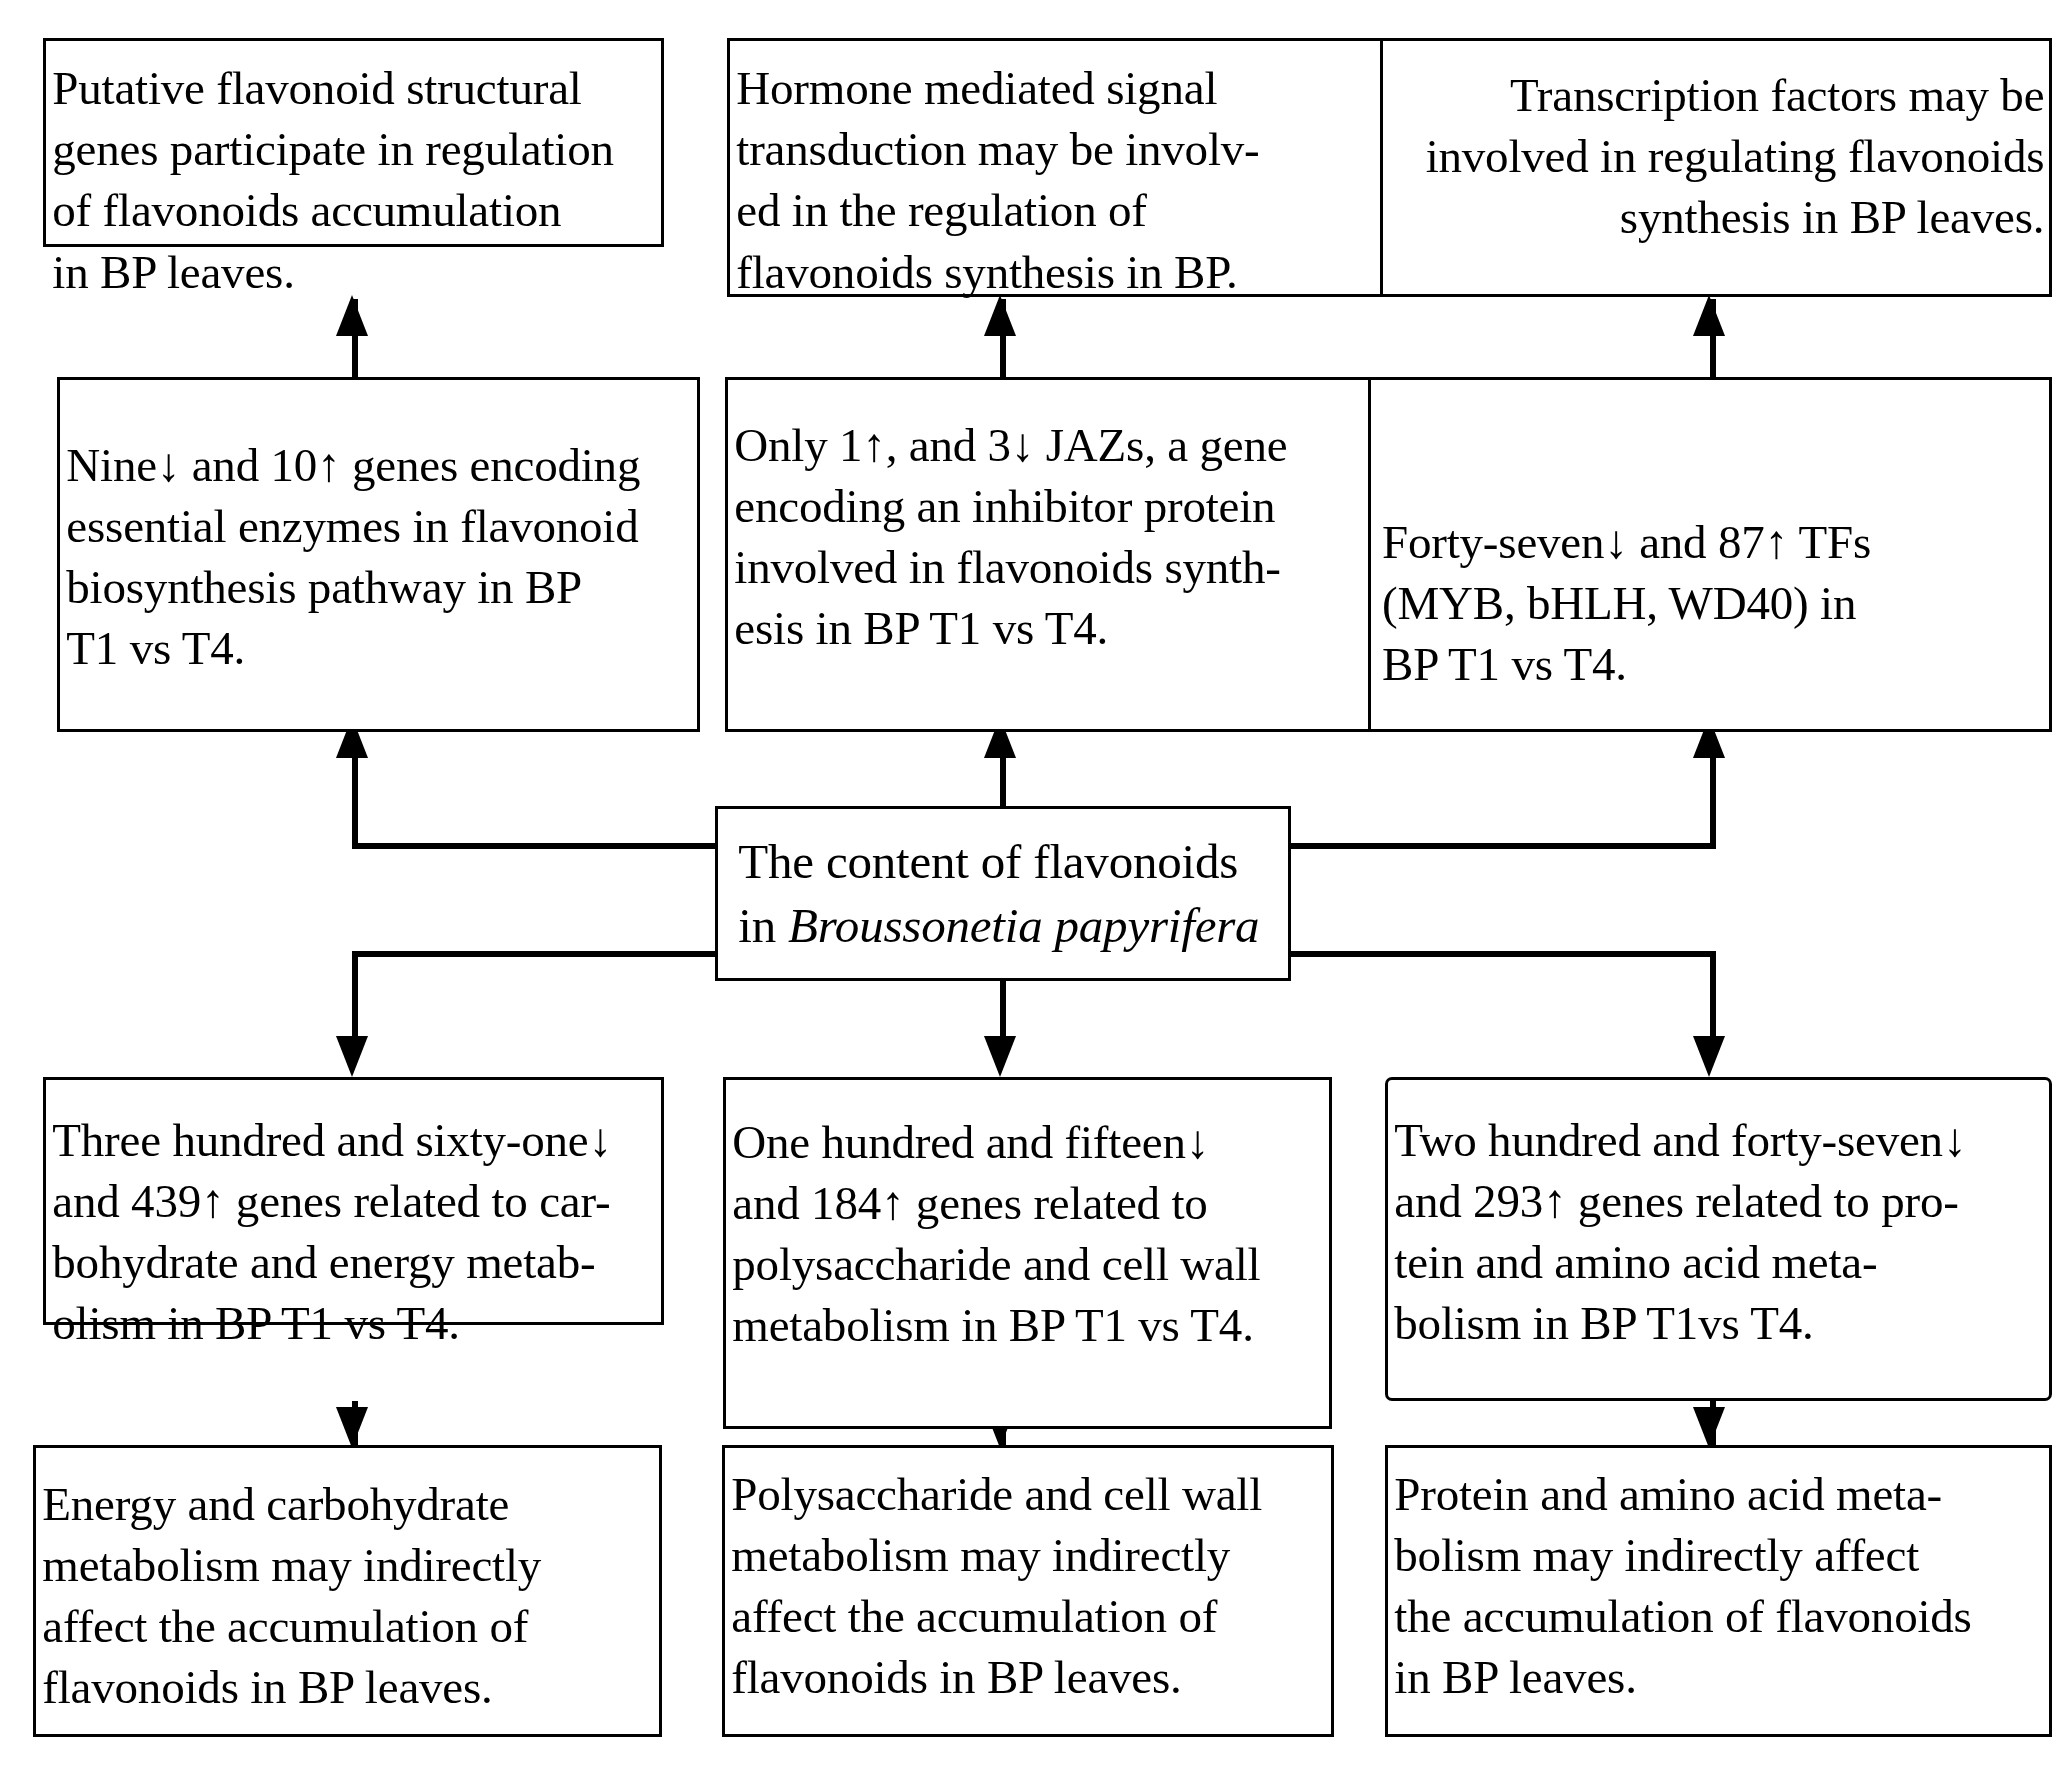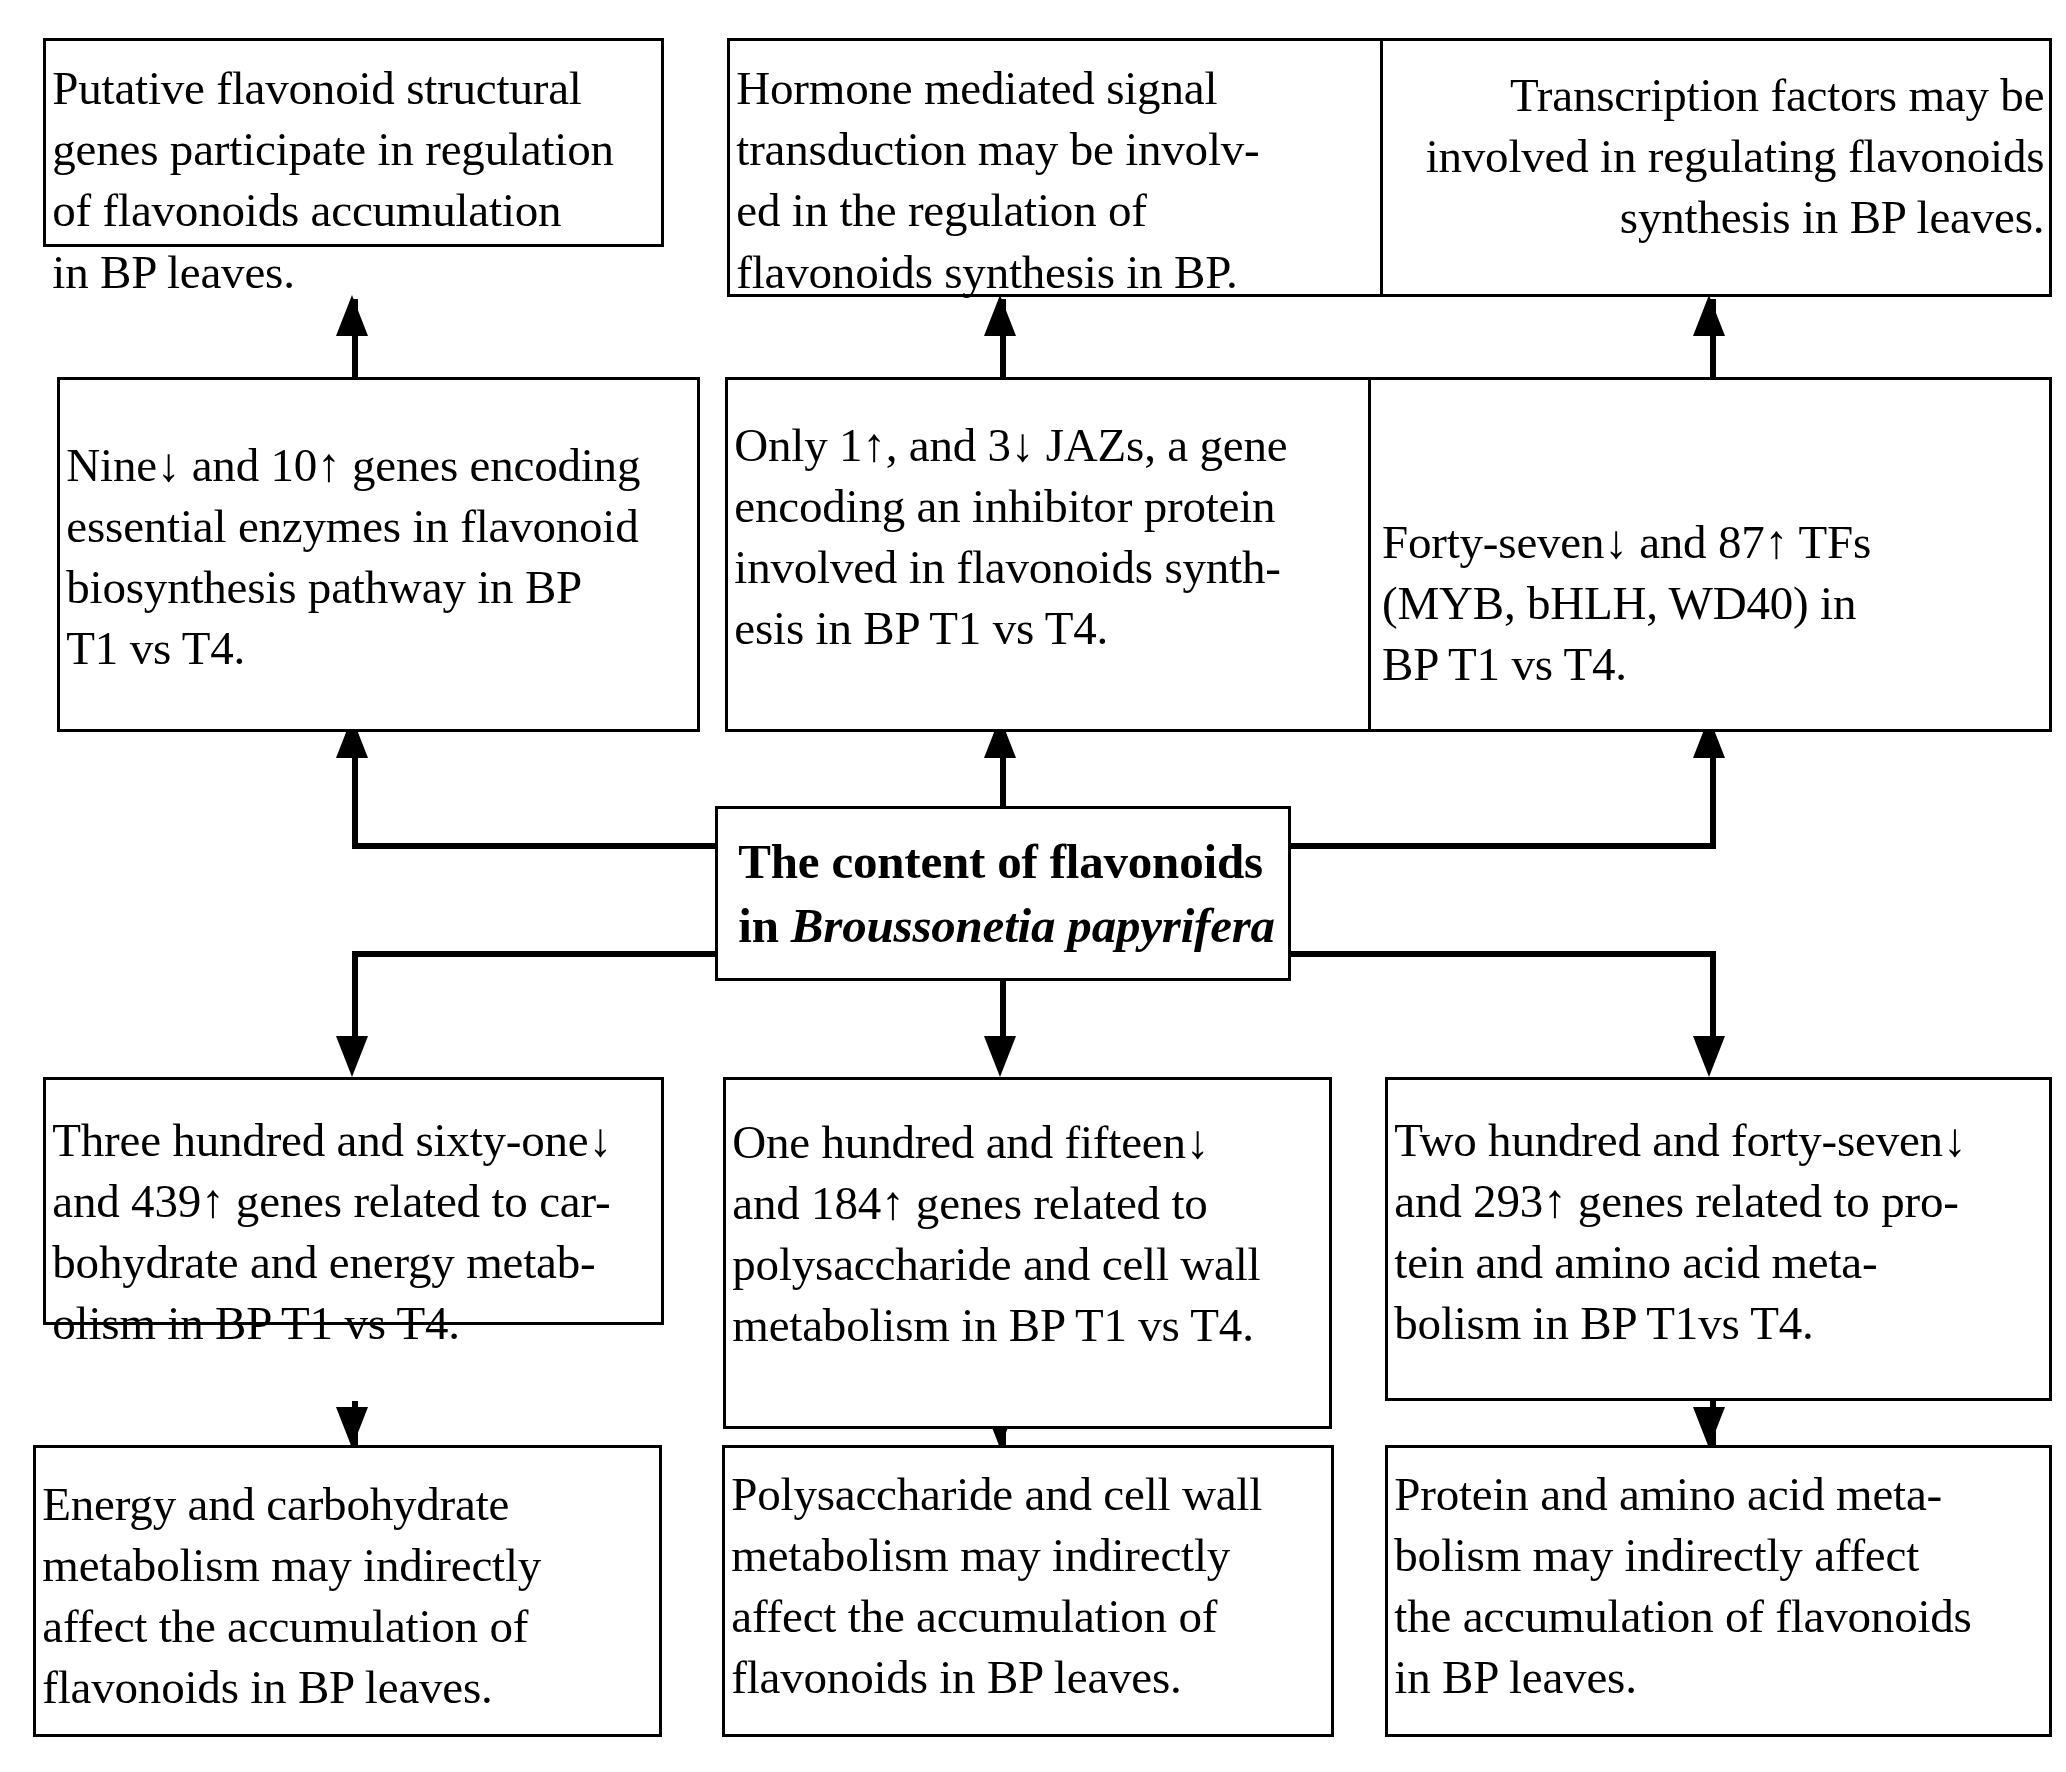--- a/index.html
+++ b/index.html
@@ -29,21 +29,21 @@
   .node .txt {
     display: block;
     width: 100%;
     font-size: 47px;
     line-height: 1.30;
     letter-spacing: -0.2px;
     white-space: pre-line;
     padding: 0 4.7px 0 6.3px;
   }
   .node.center .txt { font-size: 49px; }
-  .node.center { align-items: center; font-weight: bold; }
+  .node.center { align-items: center; }
   .italic { font-style: italic; }
 
   
   .vline, .hline {
     position: absolute;
     background: #000000;
     z-index: 1;
   }
   .vline { width: 5.5px; }
   .hline { height: 5.5px; }
@@ -161,21 +161,21 @@
 olism in BP T1 vs T4.</span>
   </div>
 
   <div class="node" style="left:723px; top:1077px; width:609px; height:352px; padding-top:32px;">
     <span class="txt">One hundred and fifteen↓
 and 184↑ genes related to
 polysaccharide and cell wall
 metabolism in BP T1 vs T4.</span>
   </div>
 
-  <div class="node" style="left:1385px; top:1077px; width:667px; height:324px; padding-top:30px;">
+  <div class="node" style="left:1385px; top:1077px; width:667px; height:324px; padding-top:30px;border-radius:7px;">
     <span class="txt">Two hundred and forty-seven↓
 and 293↑ genes related to pro-
 tein and amino acid meta-
 bolism in BP T1vs T4.</span>
   </div>
 
   <div class="node" style="left:33px; top:1445px; width:629px; height:292px; padding-top:26px;">
     <span class="txt">Energy and carbohydrate
 metabolism may indirectly
 affect the accumulation of

